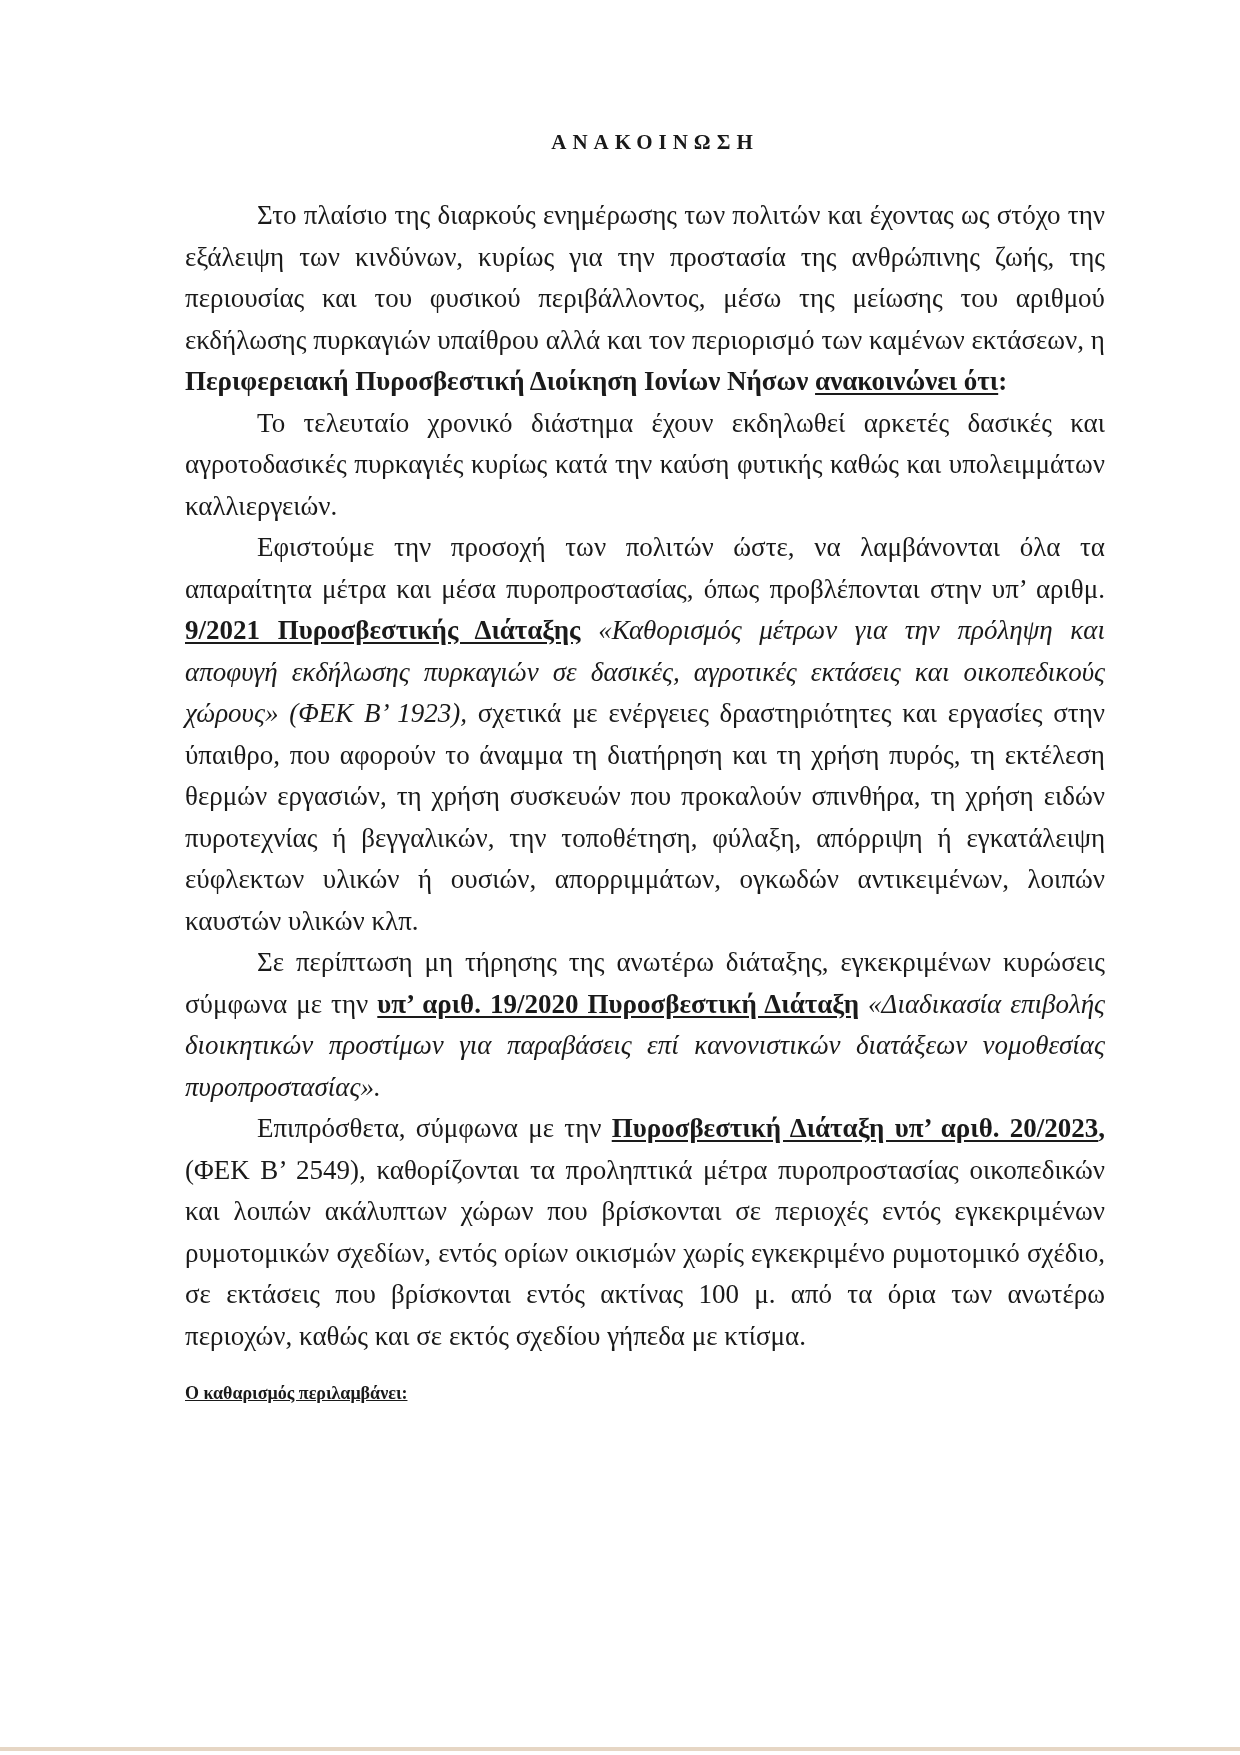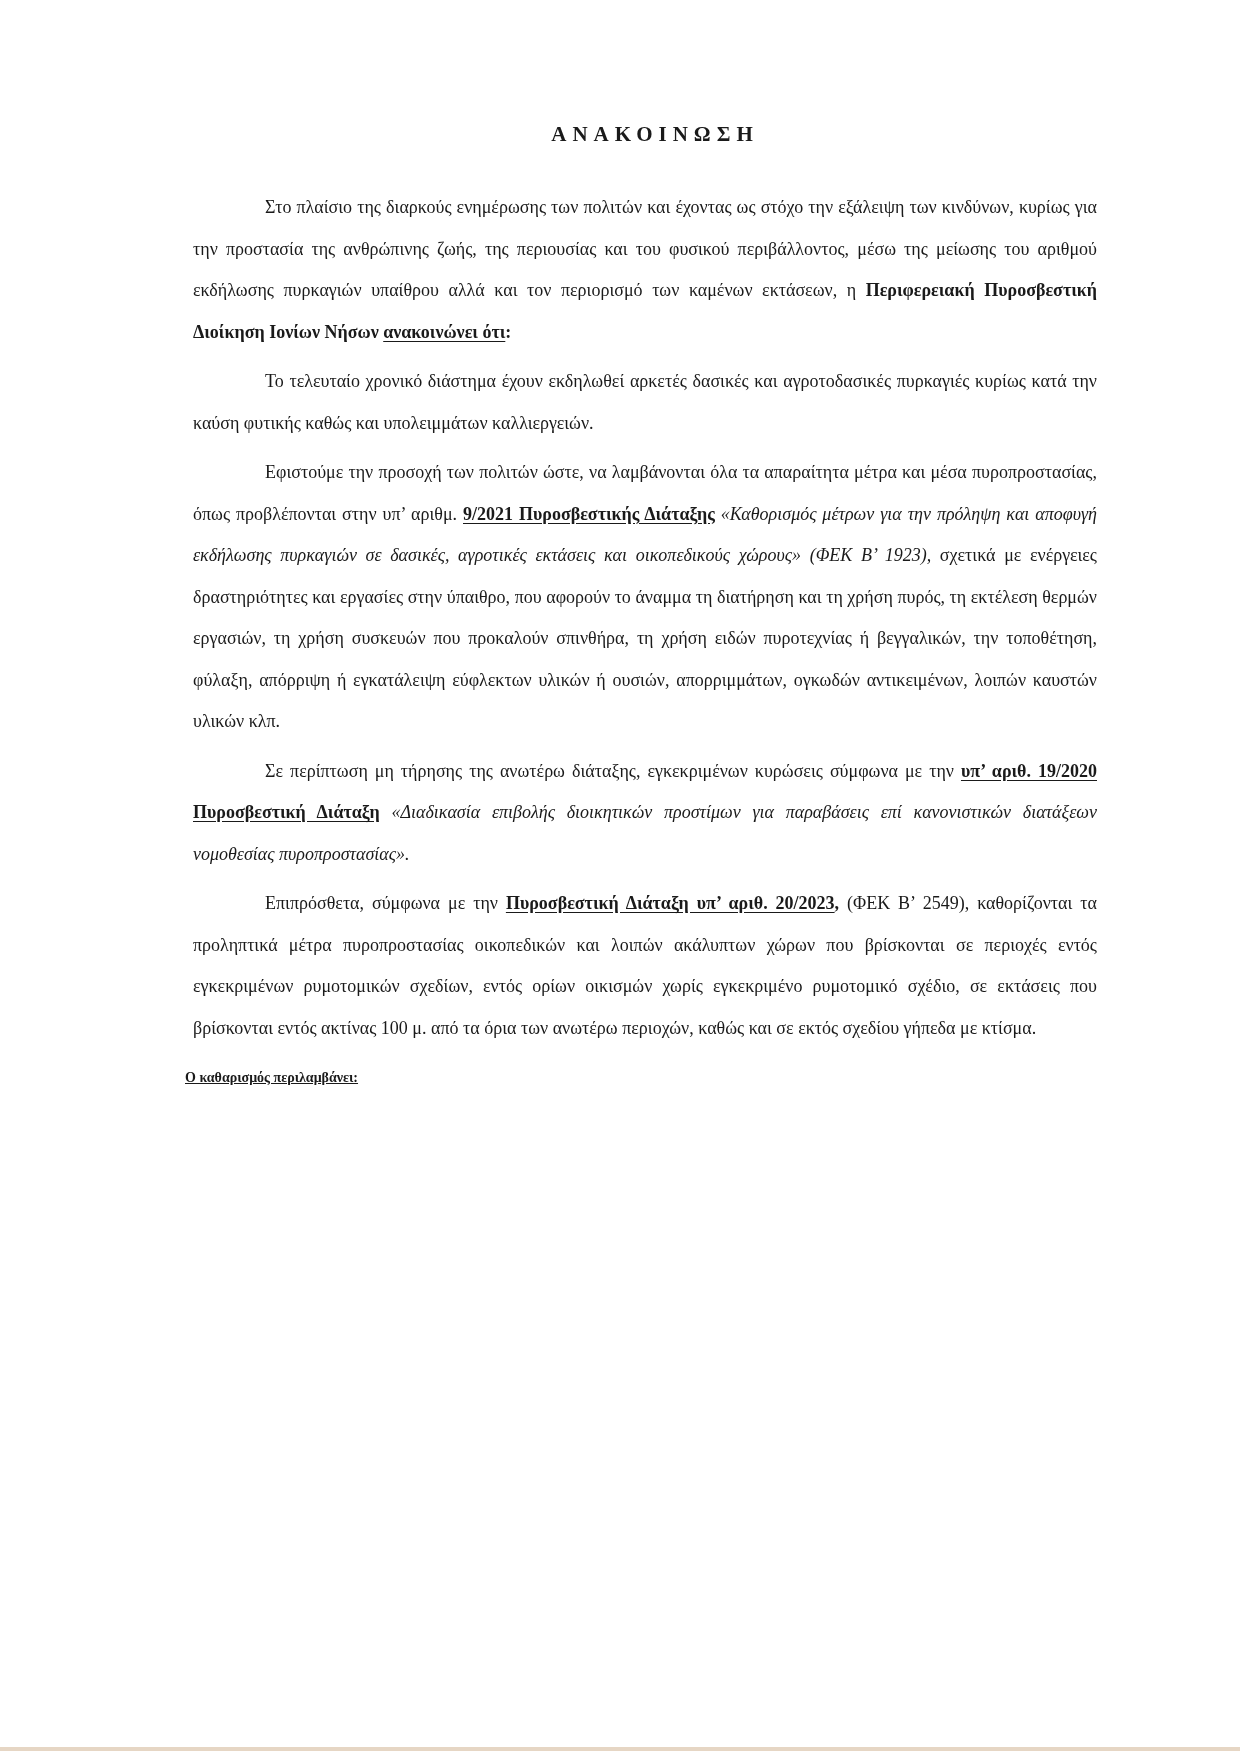--- a/index.html
+++ b/index.html
@@ -1,32 +1,32 @@
 <!DOCTYPE html>
 <html><head>
 <meta charset="utf-8">
 <style>
   html, body { margin: 0; padding: 0; }
   body {
     width: 1240px; height: 1755px; background: #ffffff; position: relative; overflow: hidden;
     font-family: "Liberation Serif", "DejaVu Serif", serif; color: #1a1a1a;
   }
-  .page { position: absolute; left: 185px; top: 122px; width: 920px; }
+  .page { position: absolute; left: 185px; top: 130px; width: 920px; }
   .title {
     text-align: center; font-weight: bold; font-size: 21px; letter-spacing: 6px;
     margin: 0 0 40px 0; padding-left: 20px;
   }
   .para {
-    font-size: 18px; line-height: 41.5px; text-align: justify; margin: 8px;
+    font-size: 27px; line-height: 41.5px; text-align: justify; margin: 0;
   }
   .indent { text-indent: 72px; }
   b, .b { font-weight: bold; }
   .u { text-decoration: underline; text-underline-offset: 3px; }
   i, .i { font-style: italic; }
-  .heading-last { font-size: 14px; font-weight: bold; text-decoration: underline; margin-top: 4px; line-height: 41.5px; font-family: Liberation Serif, serif; }
+  .heading-last { font-size: 18px; font-weight: bold; text-decoration: underline; margin-top: 16px; line-height: 41.5px; font-family: Liberation Serif, serif; }
   .scan-edge {
     position: absolute; left: 0; right: 0; top: 1747px; height: 4px; background: #e6d6c4;
   }
 </style>
 </head>
 <body>
 
 <div class="page">
   <div class="title">ΑΝΑΚΟΙΝΩΣΗ</div>
 

